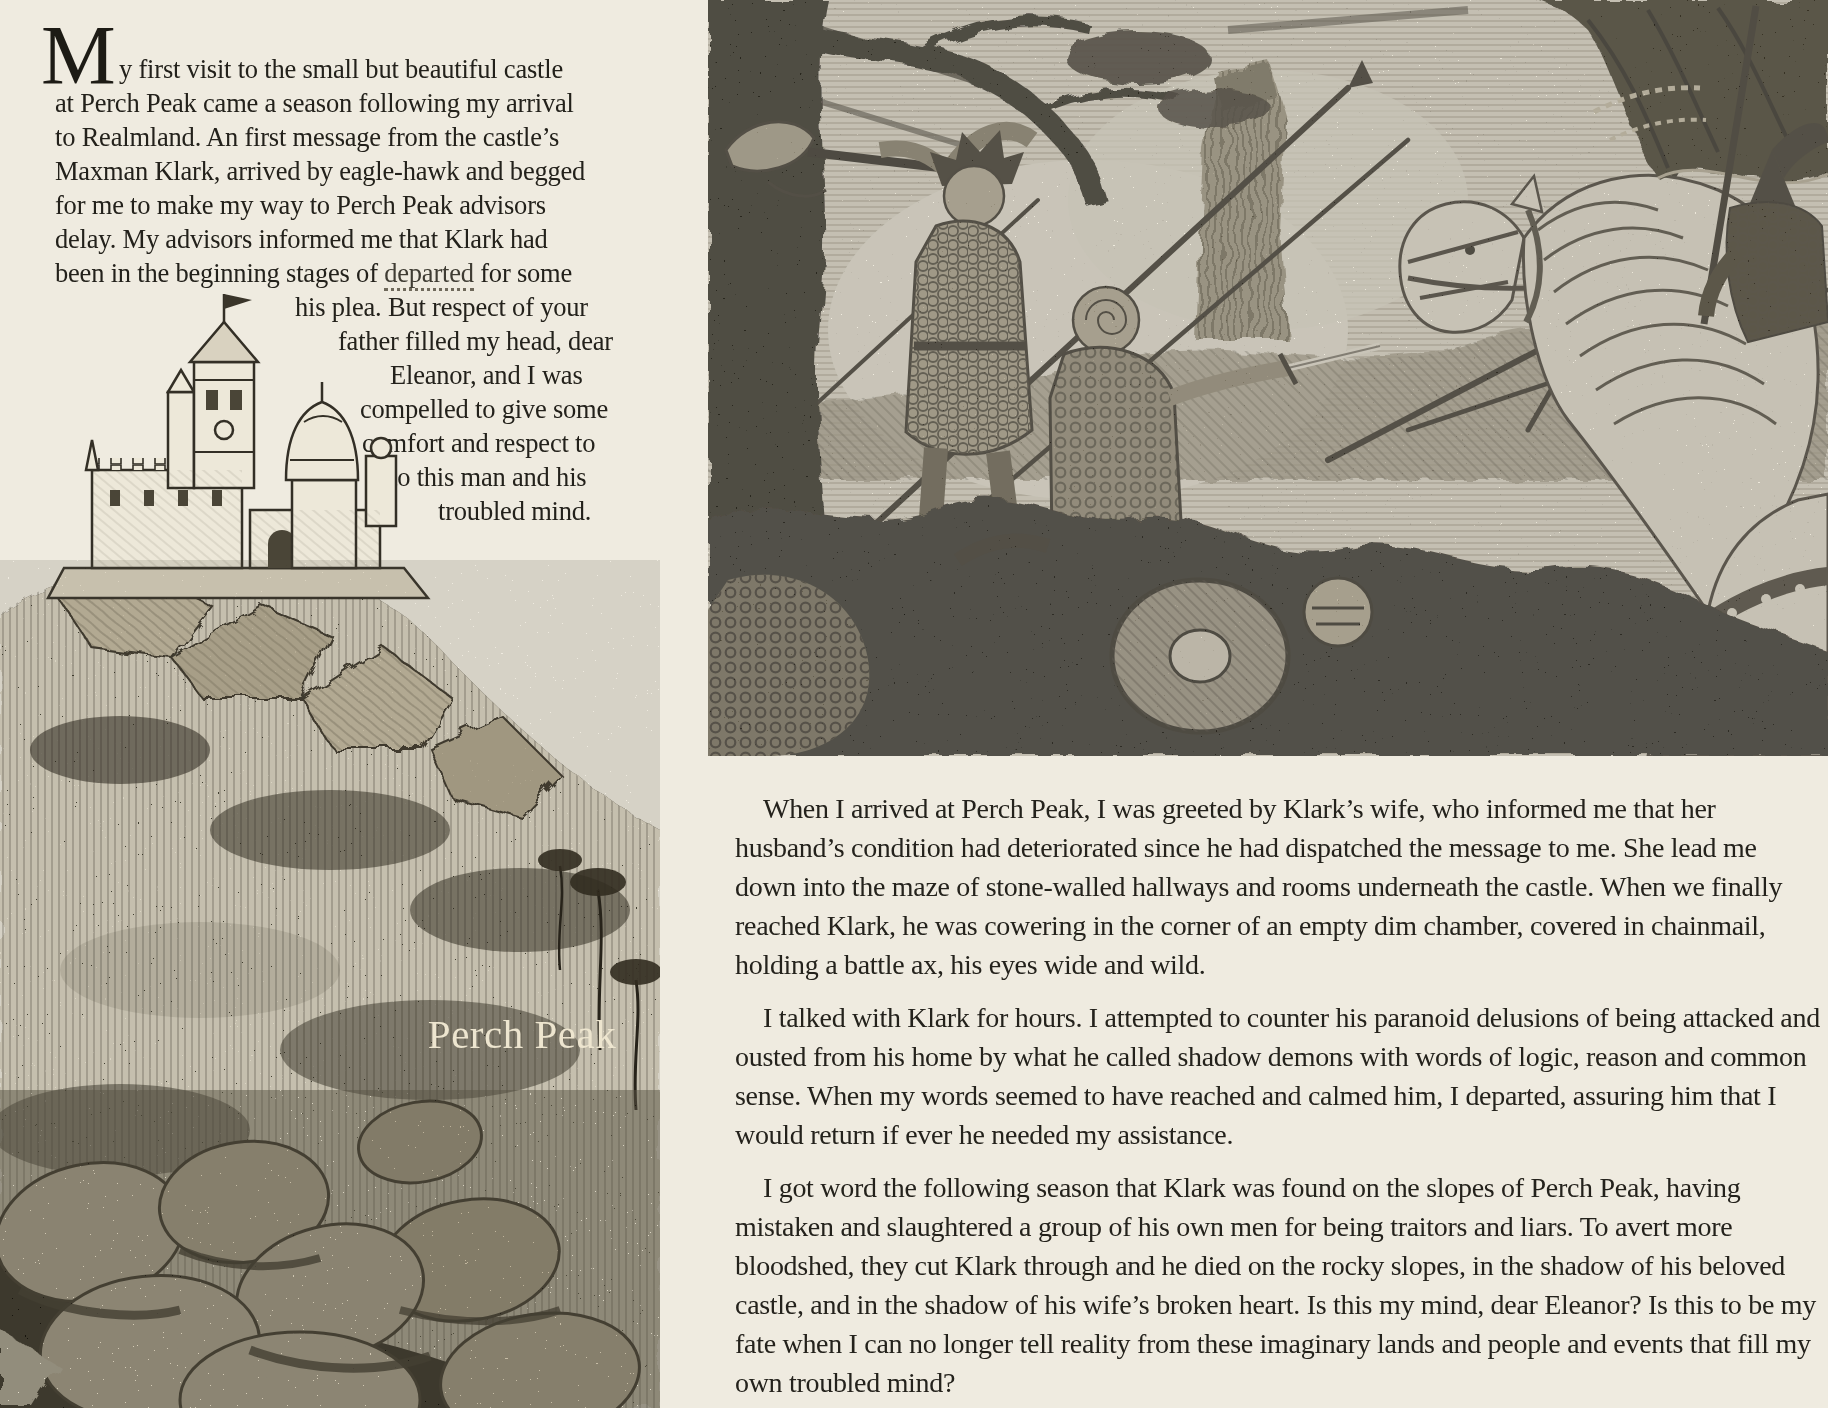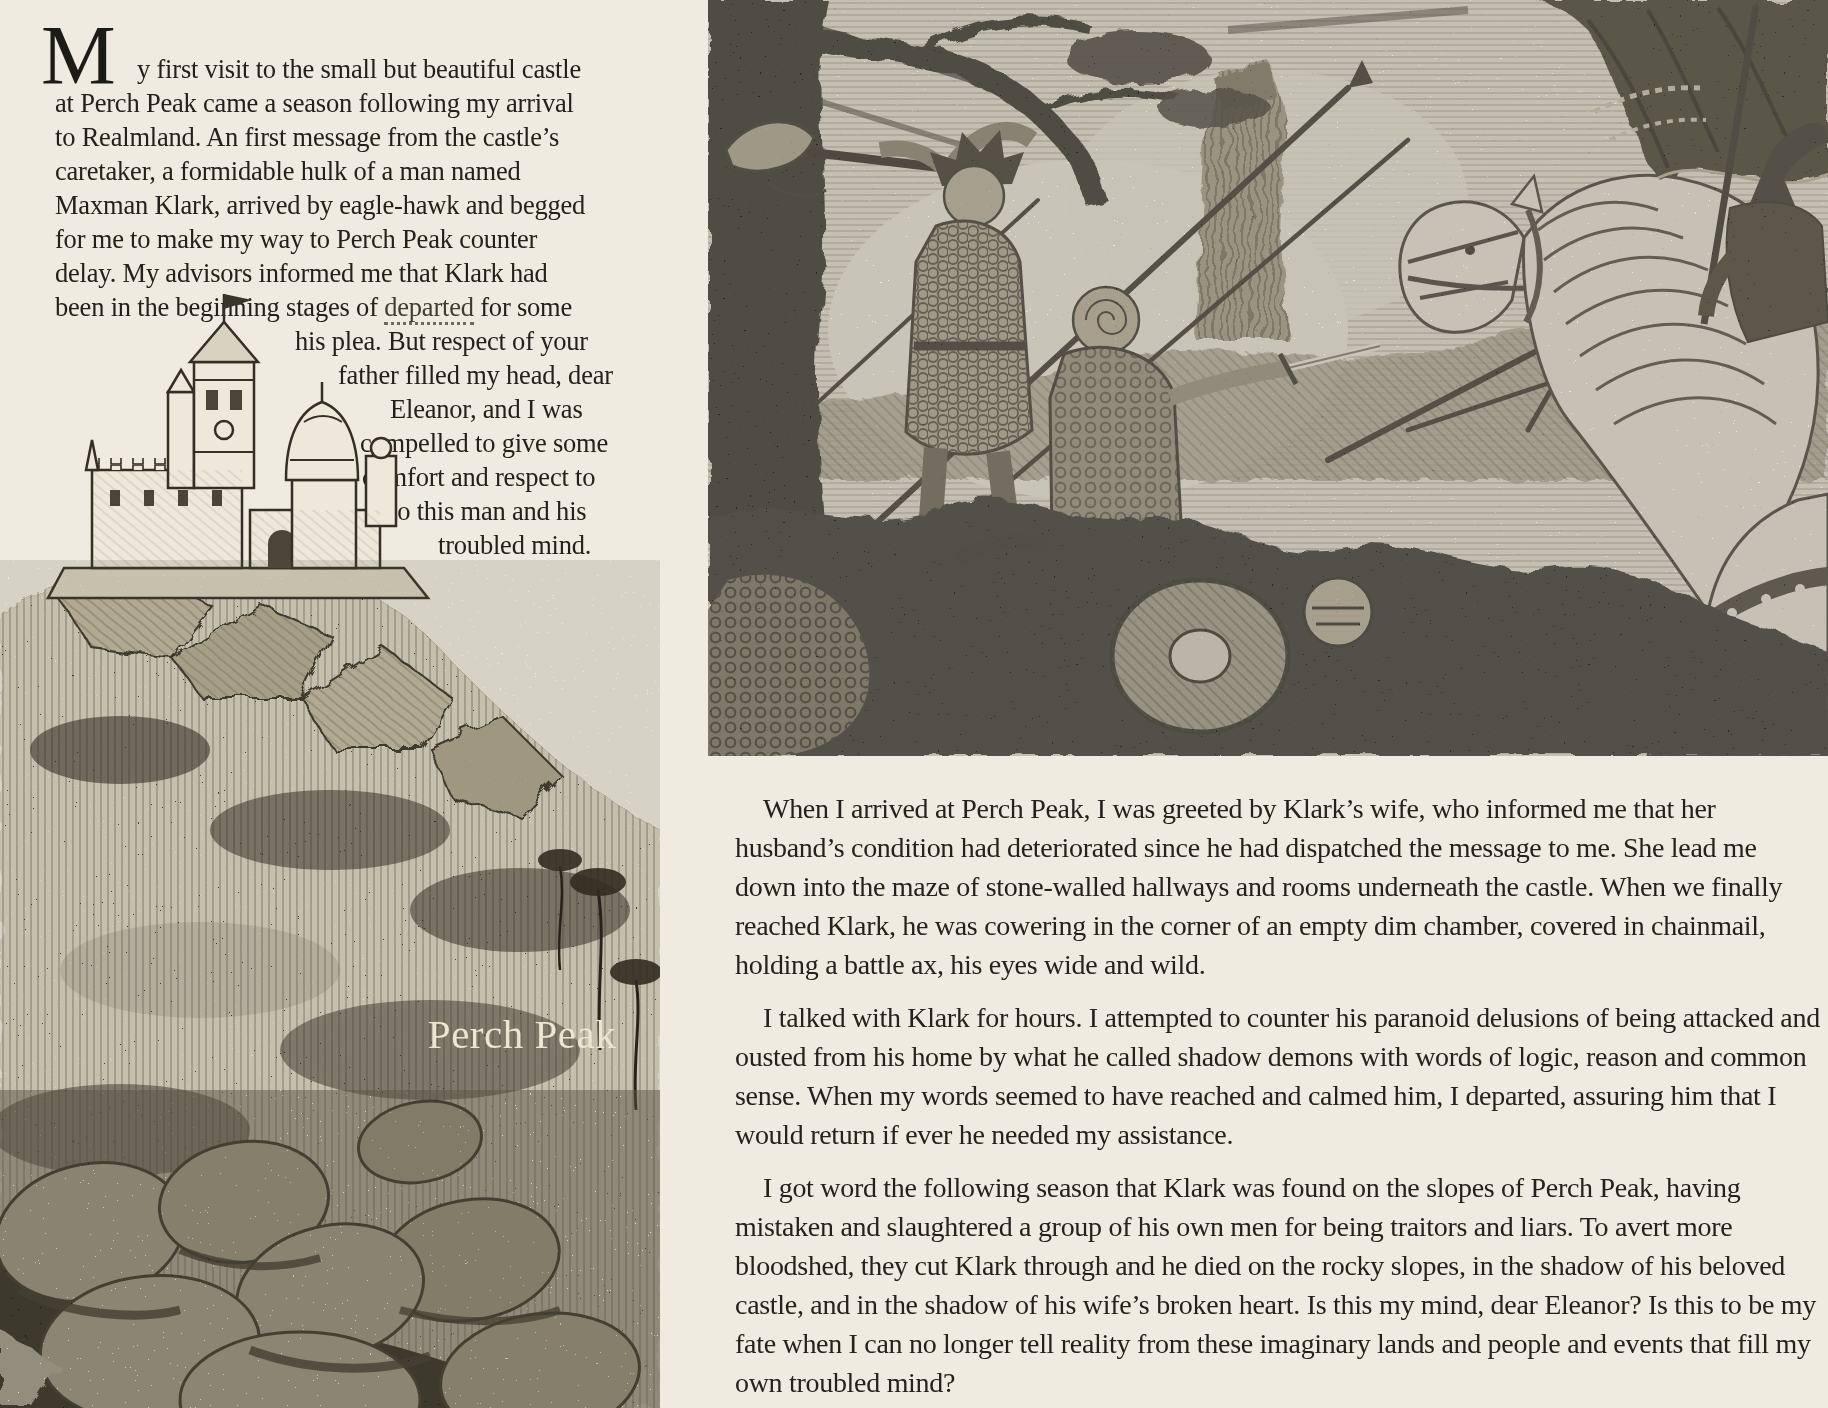--- a/index.html
+++ b/index.html
@@ -7,21 +7,21 @@
     position:relative; width:1828px; height:1408px; overflow:hidden;
     background:#EFEBE0; font-family:"Liberation Serif","DejaVu Serif",serif;
     color:#22201A;
   }
   
   .intro{position:absolute; left:55px; top:24px; width:630px; font-size:26.5px;
          line-height:34px; letter-spacing:-0.2px; color:#23211B;}
   .dropcap{position:absolute; left:-14px; top:-4px; font-size:84px; line-height:72px;
            font-weight:400; color:#1D1B15;}
   .il{white-space:nowrap;}
-  .il.first{margin-top:28px; margin-left:82px;}
+  .il.first{margin-top:28px; margin-left:64px;}
   .w0{margin-left:257px;} .w1{margin-left:240px;} .w2{margin-left:283px;}
   .w3{margin-left:335px;} .w4{margin-left:305px;} .w5{margin-left:307px;}
   .w6{margin-left:335px;font-family:Liberation Serif, serif;} .w7{margin-left:383px;}
   .term{color:#3F3C33; border-bottom:3px dotted #6F695B; padding-bottom:0px; cursor:pointer;}
   
   .castle-wrap{position:absolute; left:0; top:270px; width:660px; height:1138px;}
   .battle-wrap{position:absolute; left:708px; top:0; width:1120px; height:756px;}
   .caption{position:absolute; left:368px; top:1010px; width:308px; text-align:center;
            font-size:41px; letter-spacing:0.5px; color:#EDE5CF; z-index:5;}
   
@@ -32,23 +32,22 @@
 </head>
 <body>
 
 <div class="page">
 
   <div class="intro">
     <span class="dropcap">M</span>
     <div class="il first">y first visit to the small but beautiful castle</div>
     <div class="il">at Perch Peak came a season following my arrival</div>
     <div class="il">to Realmland. An first message from the castle’s</div>
-    <div class="il">caretaker, a formidable hulk of a man named</div>
     <div class="il">Maxman Klark, arrived by eagle-hawk and begged</div>
-    <div class="il">for me to make my way to Perch Peak counter</div>
+    <div class="il">for me to make my way to Perch Peak advisors</div>
     <div class="il">delay. My advisors informed me that Klark had</div>
     <div class="il"><span>been in the beginning stages of </span><span class="term">departed</span><span> for some</span></div>
     <div class="il w1">his plea. But respect of your</div>
     <div class="il w2">father filled my head, dear</div>
     <div class="il w3">Eleanor, and I was</div>
     <div class="il w4">compelled to give some</div>
     <div class="il w5">comfort and respect to</div>
     <div class="il w6">to this man and his</div>
     <div class="il w7">troubled mind.</div>
   </div>

